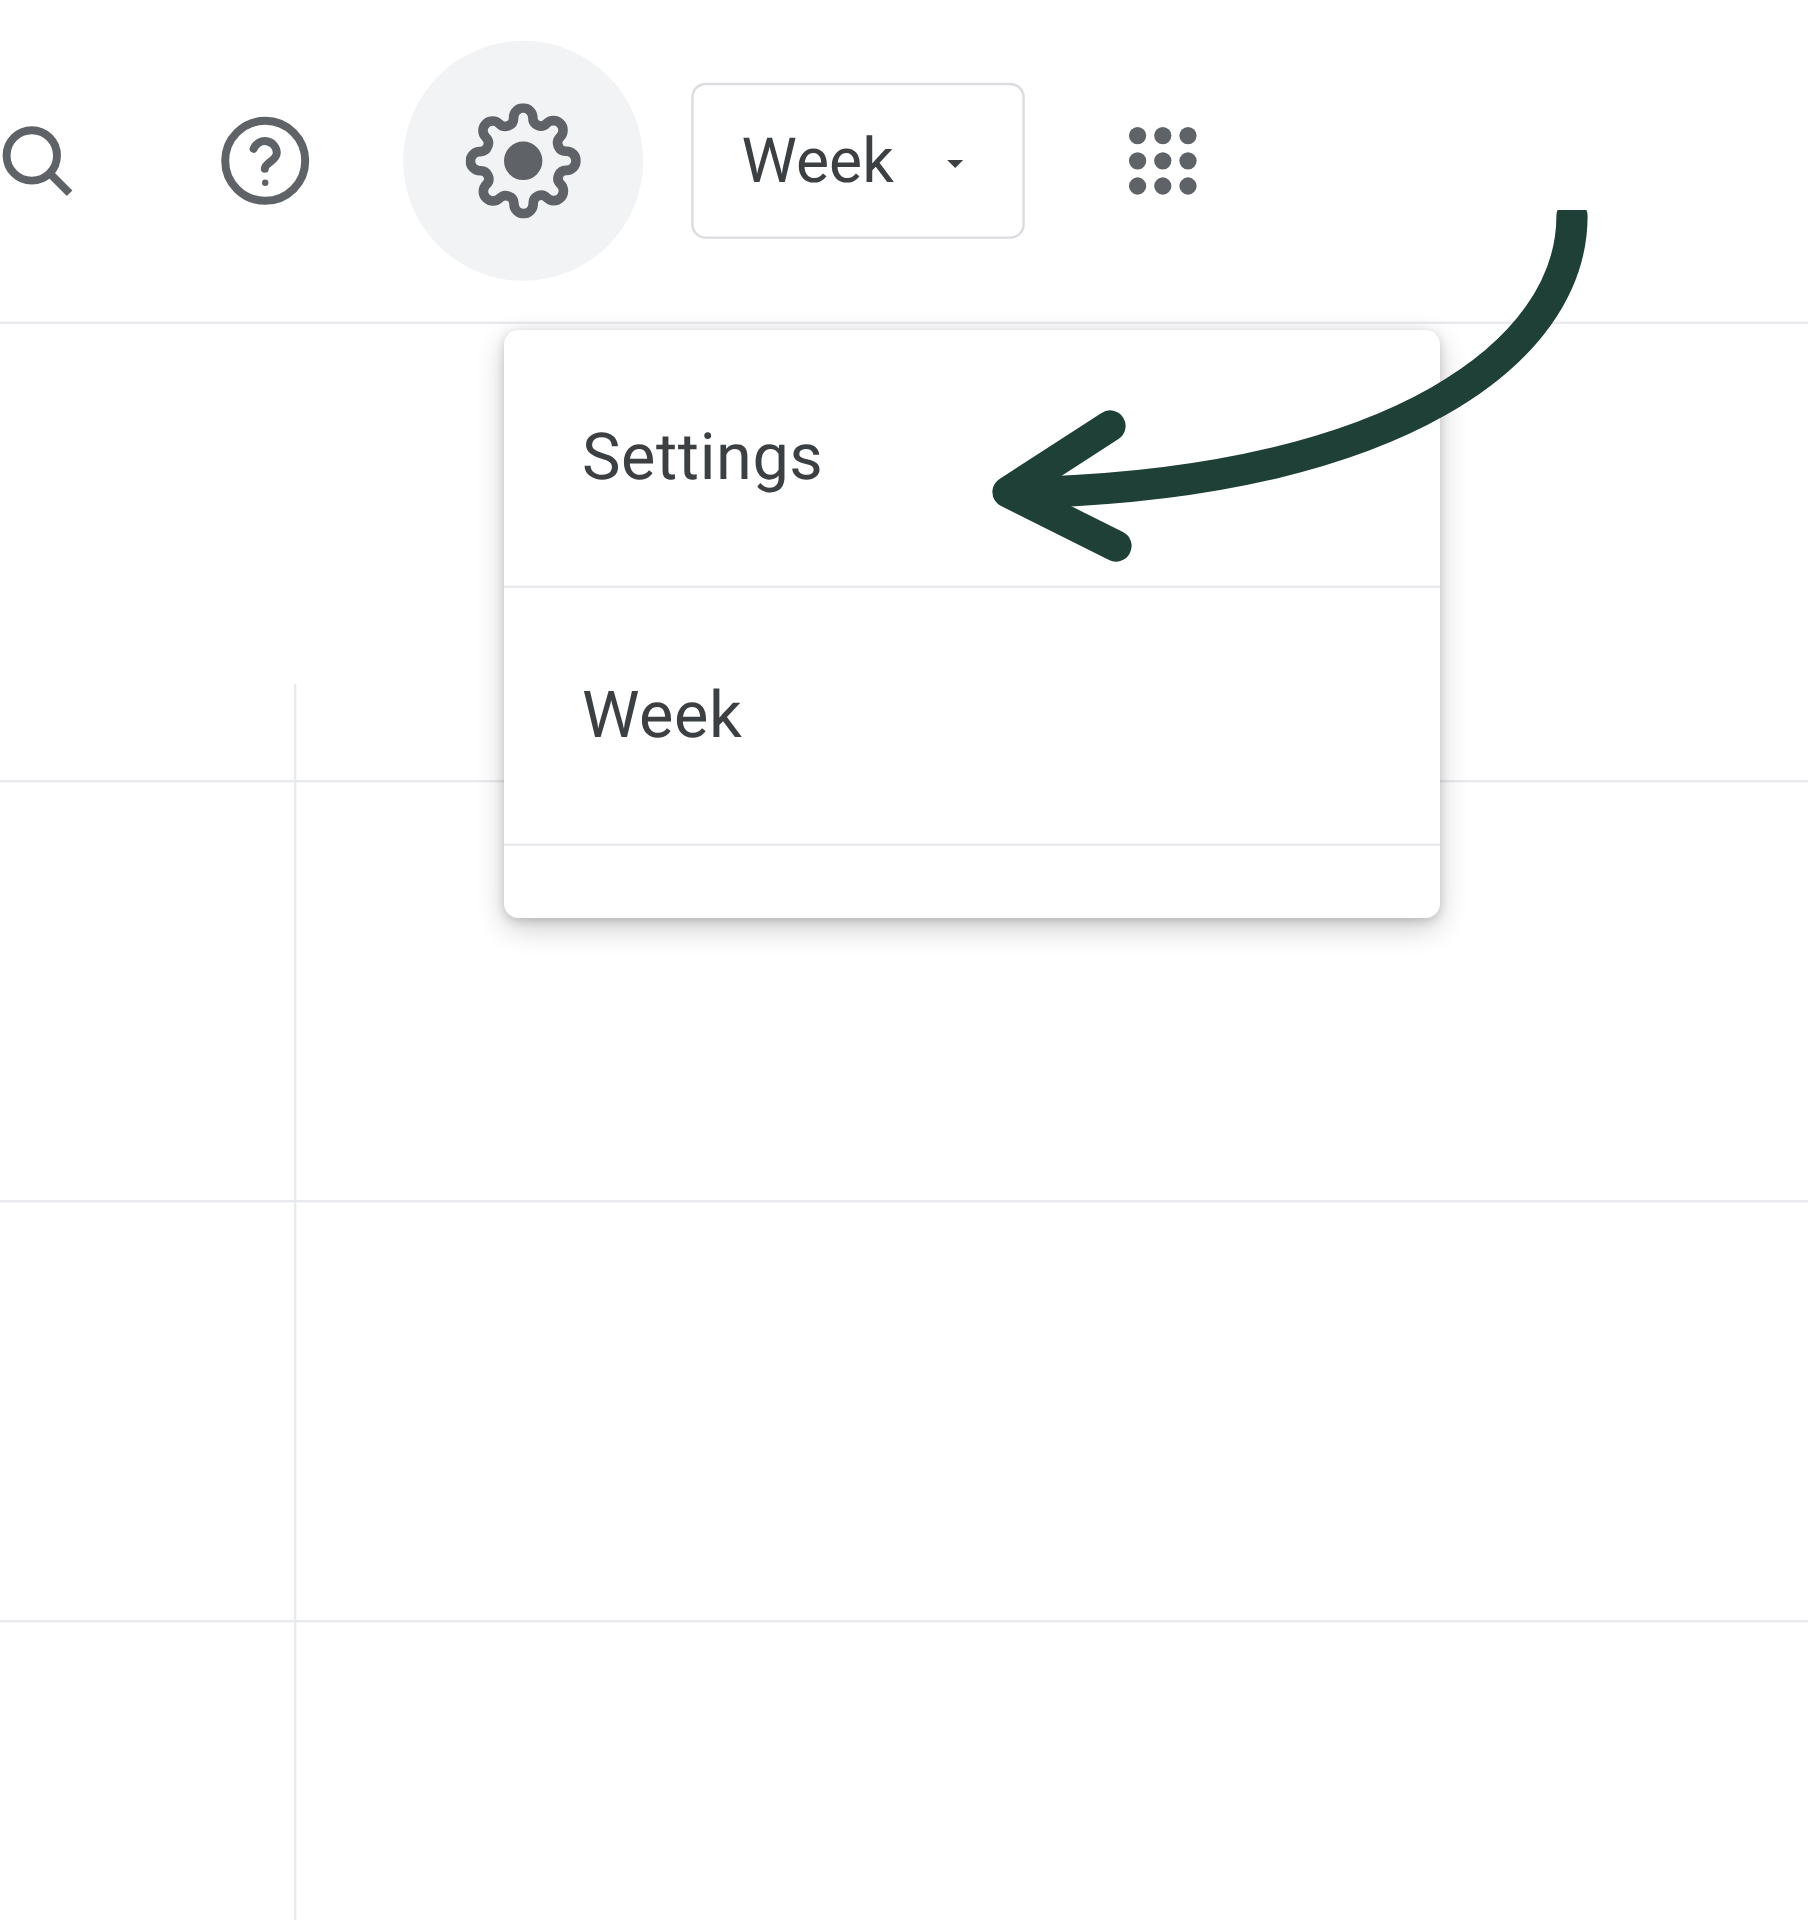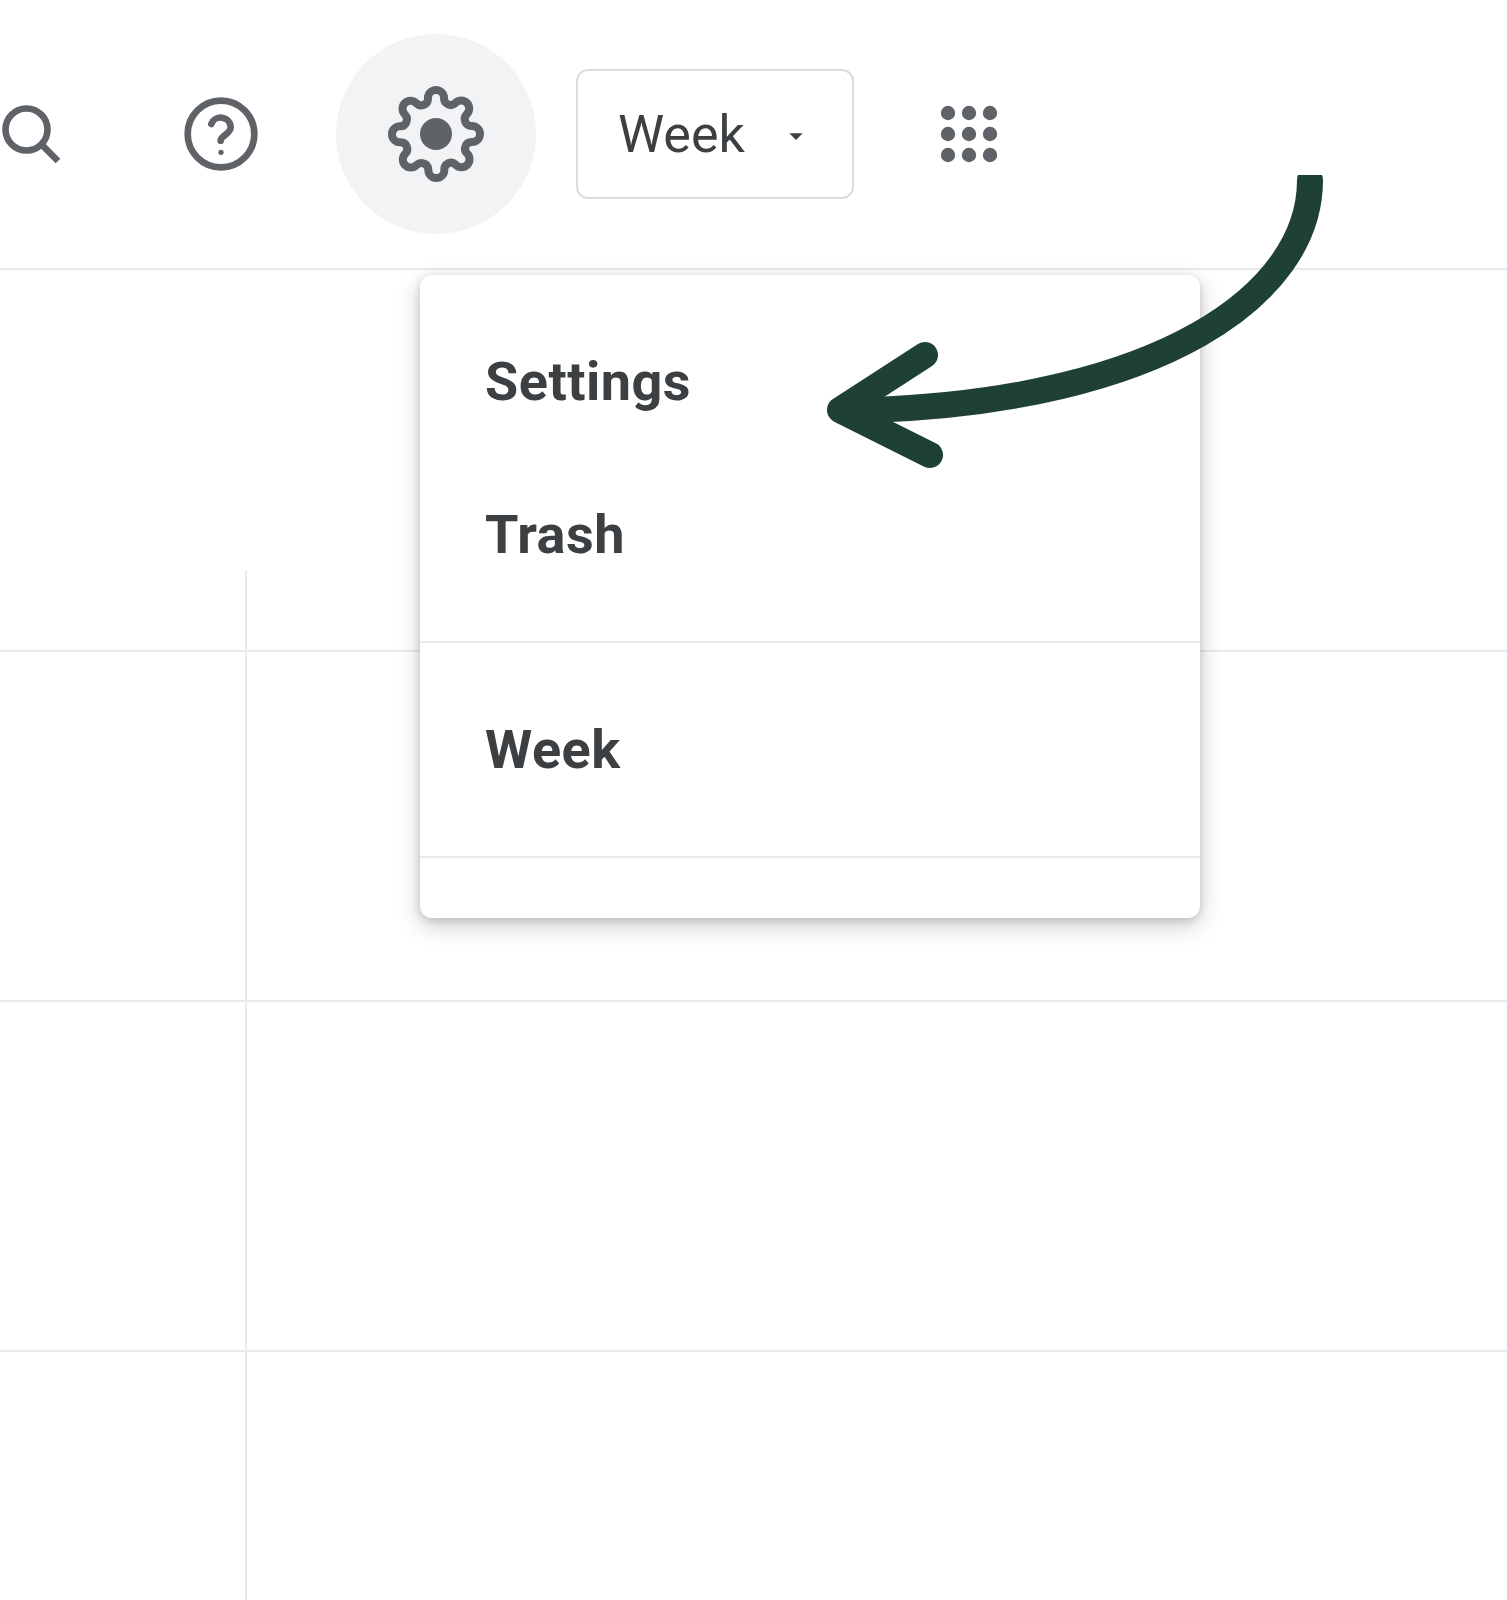--- a/index.html
+++ b/index.html
@@ -105,21 +105,20 @@
     .dropdown-menu {
       position: absolute;
       top: 275px;
       left: 420px;
       width: 780px;
       background: #ffffff;
       border-radius: 12px;
       box-shadow: 0 8px 24px rgba(0,0,0,0.2), 0 2px 8px rgba(0,0,0,0.15);
       padding: 30px 0;
       z-index: 100;
-      font-weight: bold;
     }
     .menu-item {
       padding: 45px 65px;
       font-size: 54px;
       color: #3c4043;
       cursor: pointer;
       letter-spacing: 0.5px;
     }
     .menu-divider {
       height: 2px;
@@ -186,23 +185,20 @@
     <div class="hline" style="top: 80px;"></div>
     <div class="hline" style="top: 430px;"></div>
     <div class="hline" style="top: 780px;"></div>
   </div>
 </div>
 
 <div class="dropdown-menu">
   <div class="menu-item">
     <span>Settings</span>
   </div>
-  <div class="menu-item">
-    <span>Trash</span>
-  </div>
   <div class="menu-divider"></div>
   <div class="menu-item">
     <span>Week</span>
   </div>
   <div class="menu-divider"></div>
 </div>
 
 <svg class="annotation-arrow" width="560" height="300" viewBox="0 0 560 300">
   <path d="M 510 5 C 510 120, 360 225, 70 235" fill="none" stroke="#1e4036" stroke-width="26" stroke-linecap="round"></path>
   <path d="M 125 180 L 40 235 L 130 280" fill="none" stroke="#1e4036" stroke-width="26" stroke-linecap="round" stroke-linejoin="round"></path>

